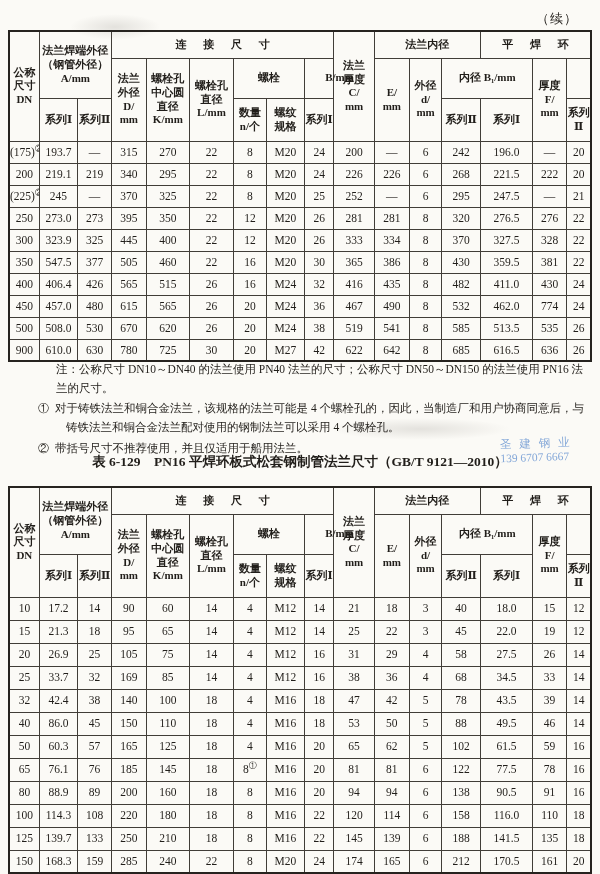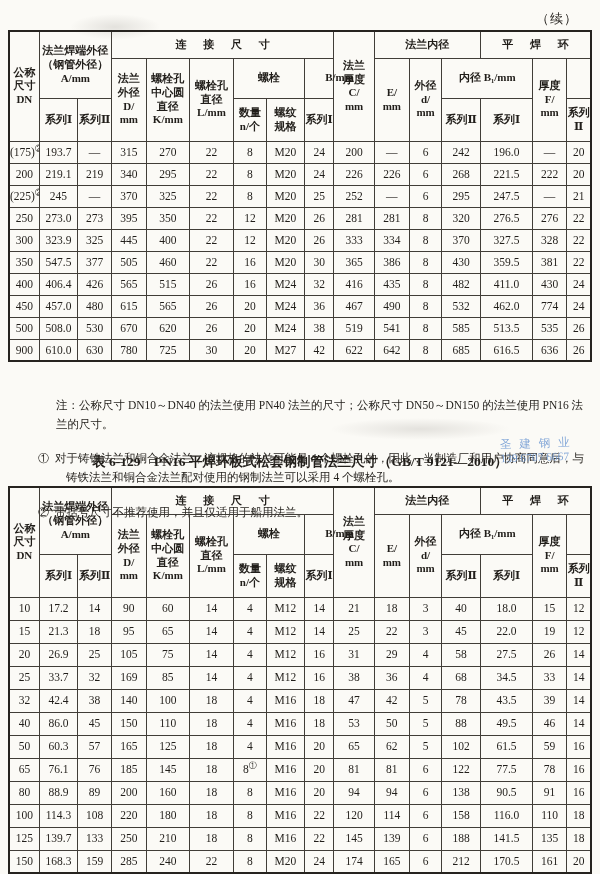--- a/index.html
+++ b/index.html
@@ -22,23 +22,23 @@
     border:1px solid #413d38; text-align:center; vertical-align:middle;
     font-size:11px; line-height:1.25; overflow:hidden; padding:1px 0;
   }
   .spec th { font-weight:700; white-space:pre-line; }
   .spec td { font-size:11.5px; }
   .spec sup { font-size:8px; line-height:0; vertical-align:super; }
   #t1 tbody tr { height:22px; }
   #t2 tbody tr { height:23px; }
   tr.hrow1 { height:27px; } tr.hrow2 { height:40px; } tr.hrow3 { height:43px; }
   .sp { letter-spacing:7px; text-indent:7px; }
-  .notes { position:absolute; left:12px; top:396px; width:578px; font-size:11.5px; line-height:1.62; }
+  .notes { position:absolute; left:12px; top:360px; width:578px; font-size:11.5px; line-height:1.62; }
   .note-lead { padding-left:44px; }
-  .note-item { padding-left:54px; text-indent:-28px; margin-top:16px; }
+  .note-item { padding-left:54px; text-indent:-28px; margin-top:2px; }
   .note-item .mark { font-size:11px; padding-right:6px; }
   .tbl-title { position:absolute; left:0; top:453px; width:600px; text-align:center;
     font-weight:700; font-size:13.5px; }
   .watermark { position:absolute; left:500px; top:436px; line-height:1.25;
     font-size:11.5px; transform:rotate(-2deg); opacity:.85; white-space:nowrap; }
   .watermark .l1 { letter-spacing:8px; }
 </style>
 </head>
 <body>
 

